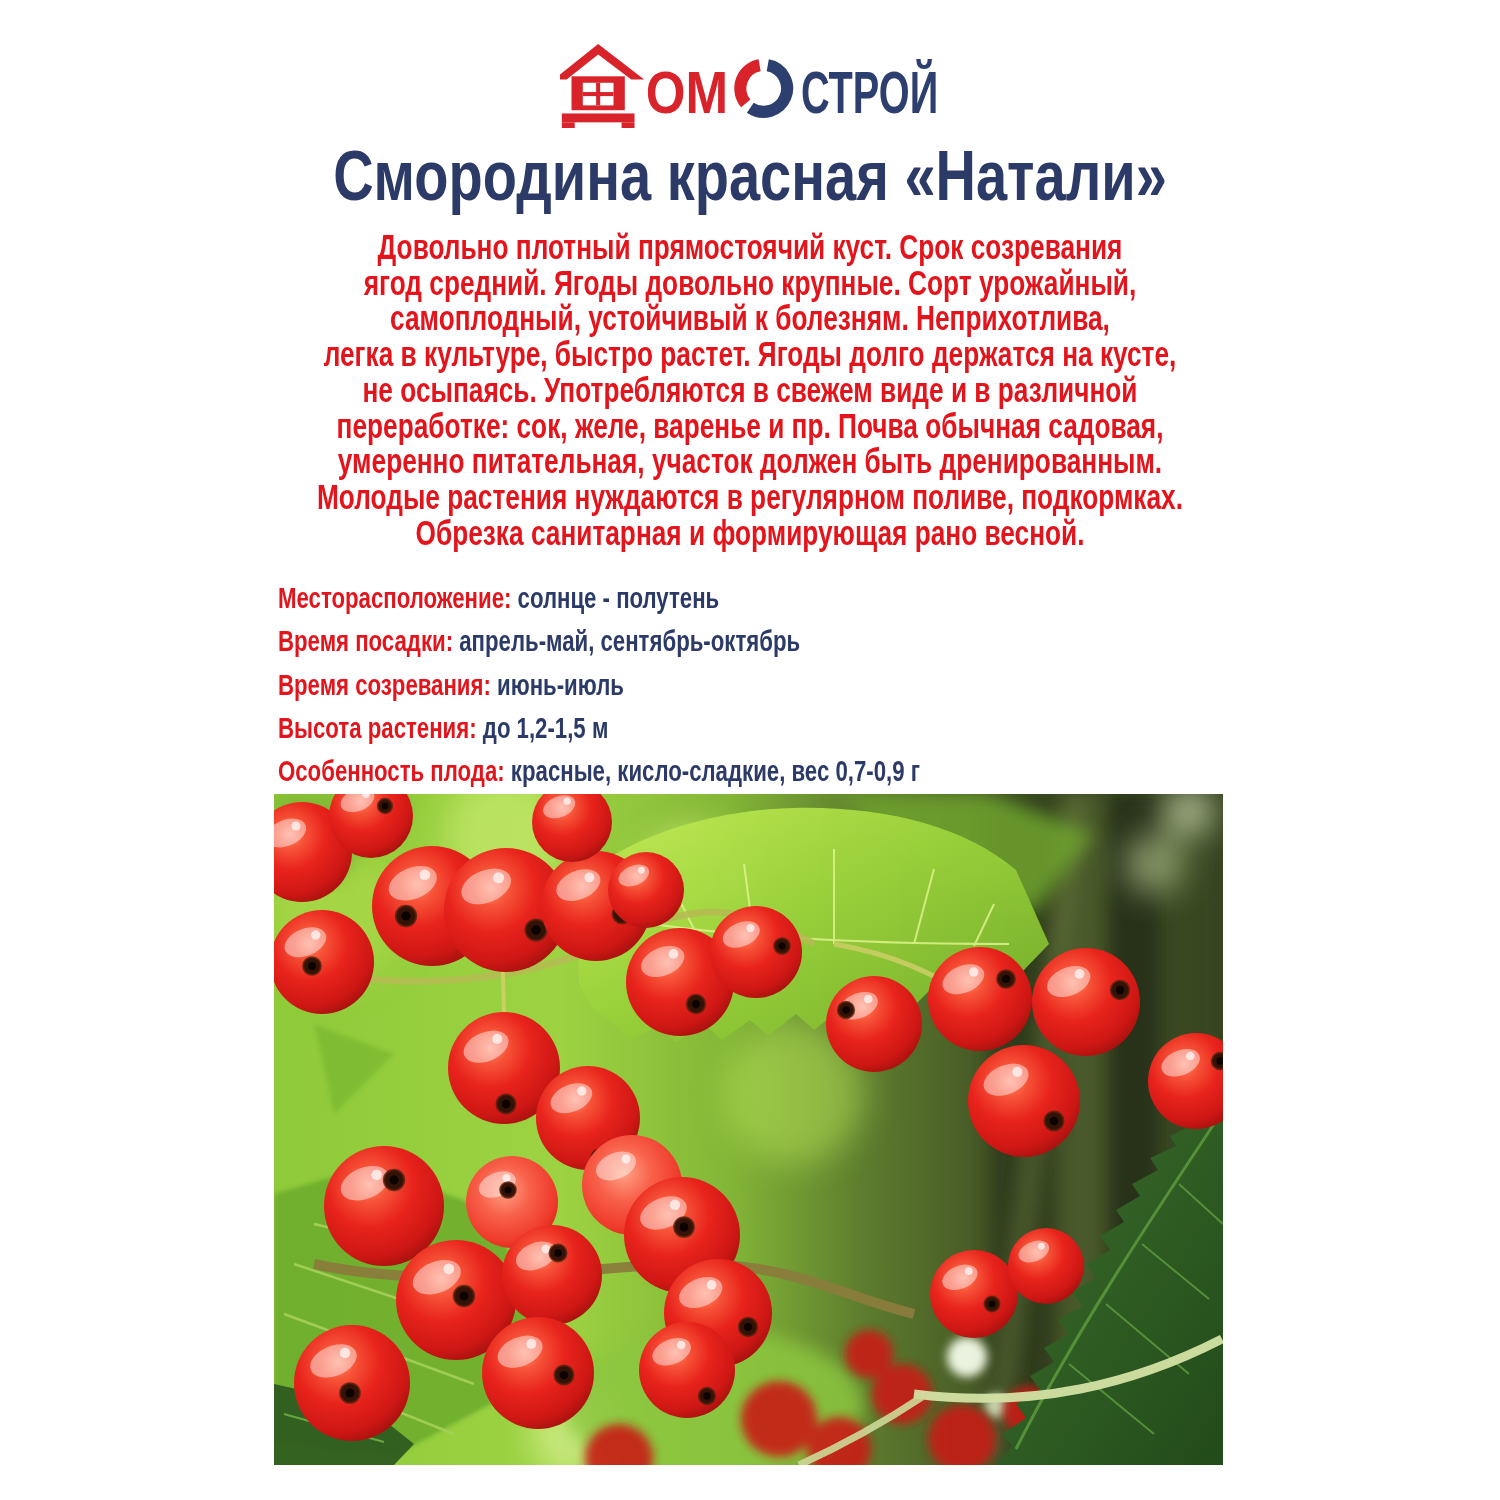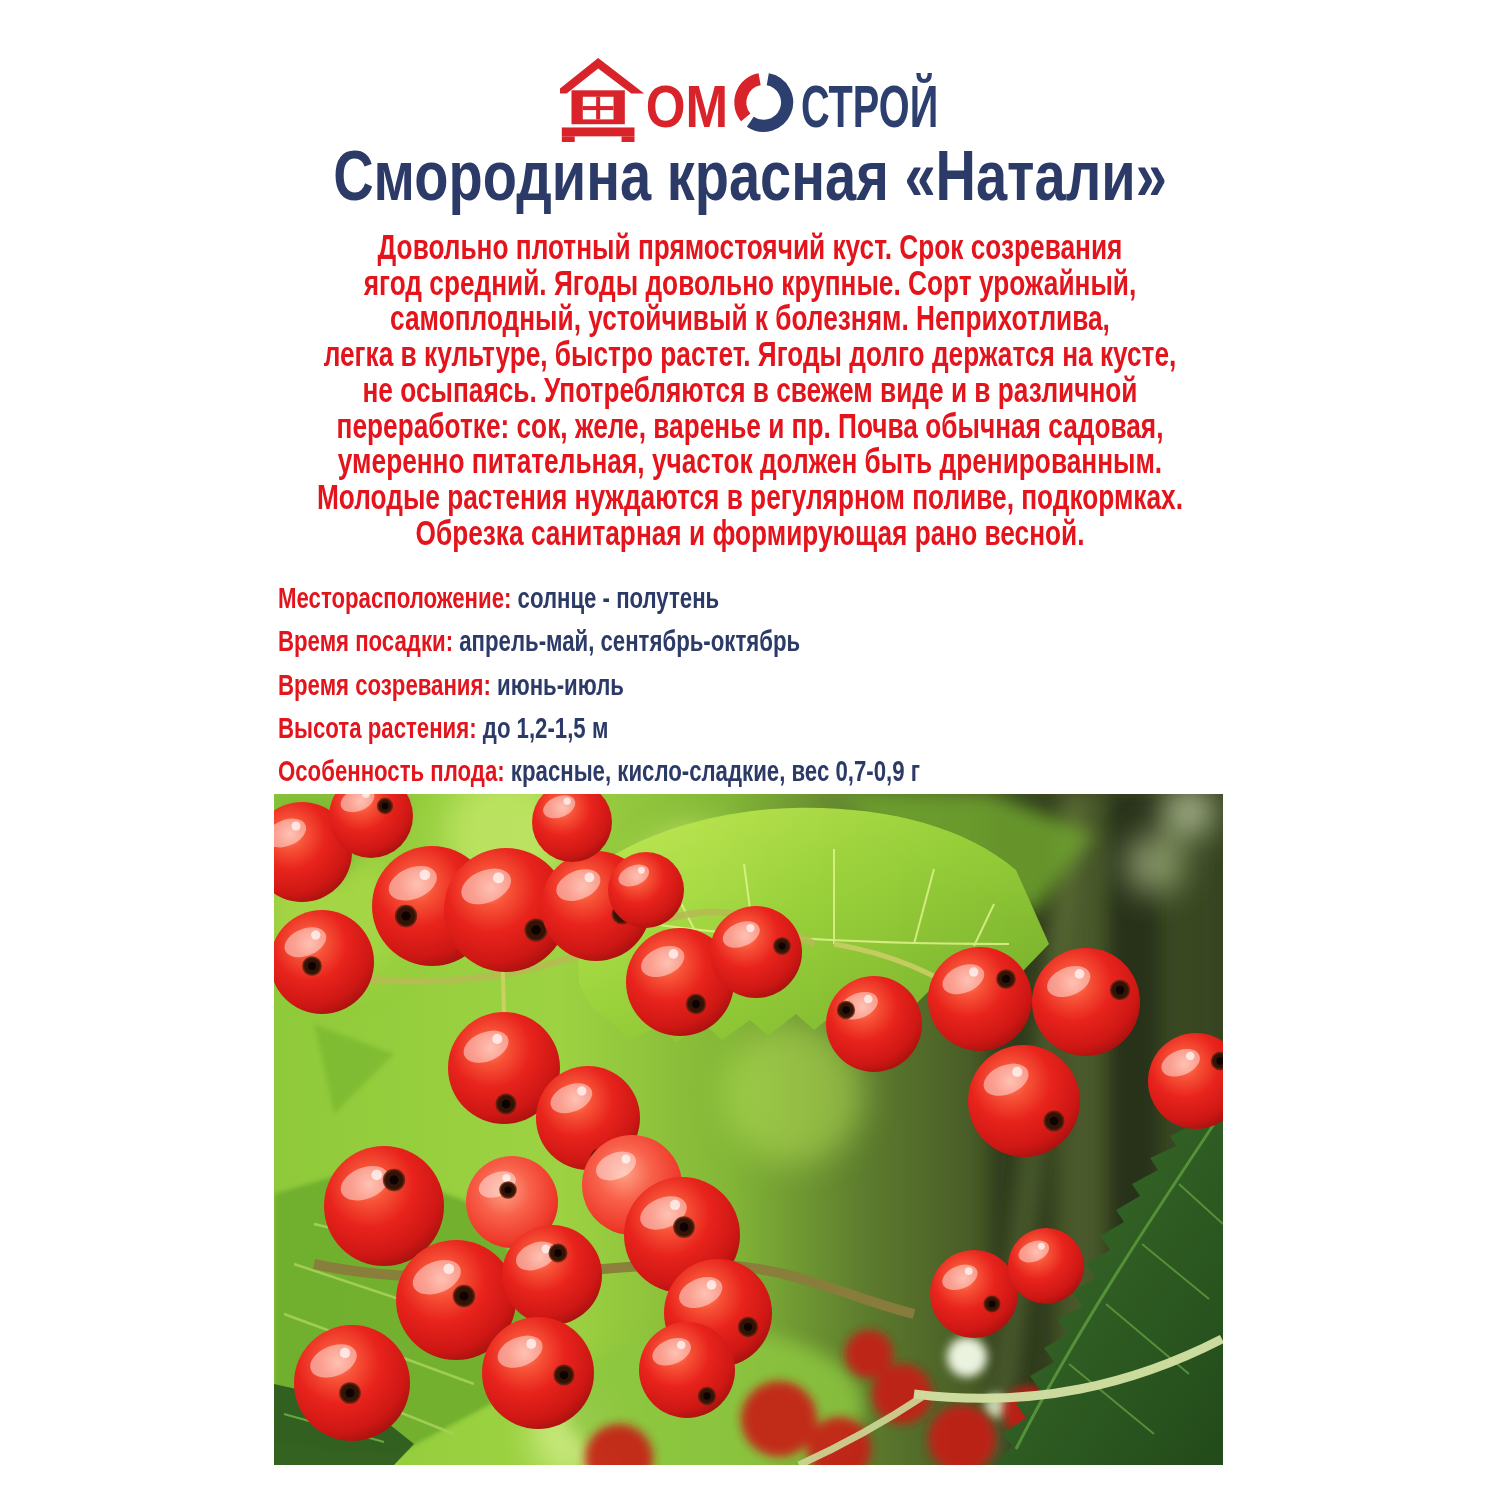--- a/index.html
+++ b/index.html
@@ -1,20 +1,20 @@
 <!DOCTYPE html>
 <html><head>
 <meta charset="utf-8">
 <style>
   html,body{margin:0;padding:0;}
   body{
     width:1500px;height:1500px;background:#ffffff;position:relative;
     font-family:"Liberation Sans","DejaVu Sans",sans-serif;overflow:hidden;
   }
-  .logo-wrap{position:absolute;top:58px;left:50%;transform:translateX(-50%);}
+  .logo-wrap{position:absolute;top:44px;left:50%;transform:translateX(-50%);}
   .page-title{
     position:absolute;top:140px;left:0;width:1500px;text-align:center;
     font-size:70px;line-height:72px;font-weight:700;color:#2c3a67;
     transform:scaleX(0.80);transform-origin:50% 0;white-space:nowrap;
   }
   .desc{
     position:absolute;top:229px;left:50%;width:1400px;
     transform:translateX(-50%) scaleX(0.75);transform-origin:50% 0;
     text-align:center;color:#e3141b;font-weight:700;
     font-size:35px;line-height:35.7px;white-space:nowrap;

